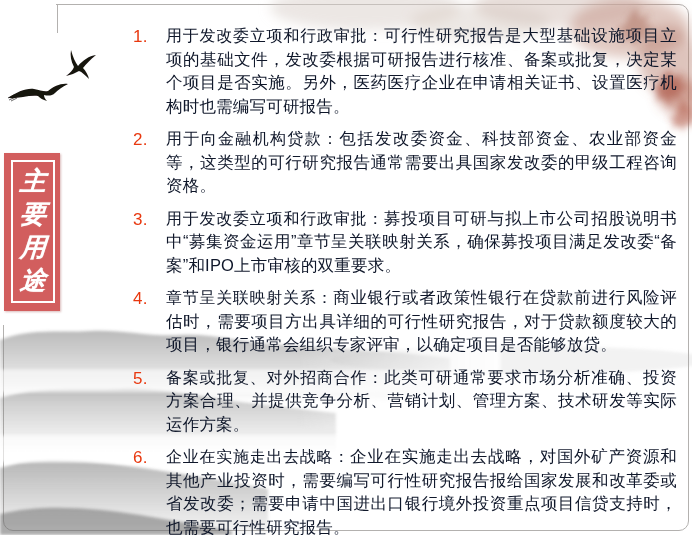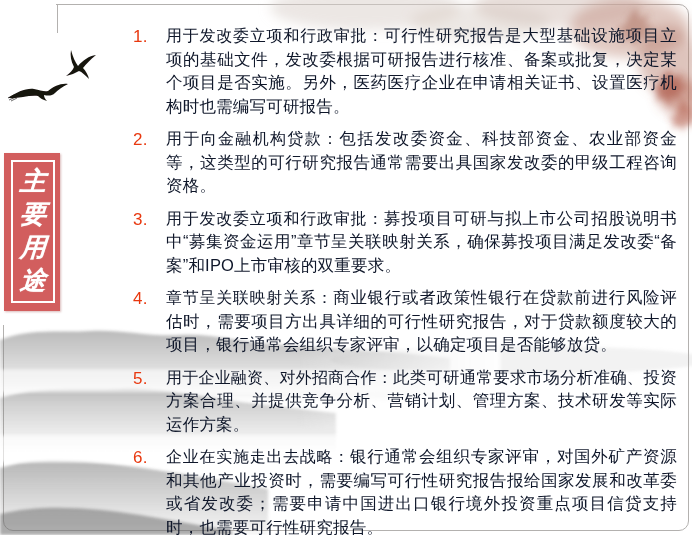--- a/index.html
+++ b/index.html
@@ -162,22 +162,22 @@
       <span class="use-heading">用于发改委立项和行政审批：</span><span class="use-body">募投项目可研与拟上市公司招股说明书中“募集资金运用”章节呈关联映射关系，确保募投项目满足发改委“备案”和IPO上市审核的双重要求。</span>
     </div>
 
     <div class="use-item">
       <span class="use-num">4.</span>
       <span class="use-heading">章节呈关联映射关系：</span><span class="use-body">商业银行或者政策性银行在贷款前进行风险评估时，需要项目方出具详细的可行性研究报告，对于贷款额度较大的项目，银行通常会组织专家评审，以确定项目是否能够放贷。</span>
     </div>
 
     <div class="use-item">
       <span class="use-num">5.</span>
-      <span class="use-heading">用于企业融资、对外招商合作：</span><span class="use-body">此类可研通常要求市场分析准确、投资方案合理、并提供竞争分析、营销计划、管理方案、技术研发等实际运作方案。</span>
+      <span class="use-heading">备案或批复、对外招商合作：</span><span class="use-body">此类可研通常要求市场分析准确、投资方案合理、并提供竞争分析、营销计划、管理方案、技术研发等实际运作方案。</span>
     </div>
 
     <div class="use-item">
       <span class="use-num">6.</span>
-      <span class="use-heading">企业在实施走出去战略：</span><span class="use-body">银行通常会组织专家评审，对国外矿产资源和其他产业投资时，需要编写可行性研究报告报给国家发展和改革委或省发改委；需要申请中国进出口银行境外投资重点项目信贷支持时，也需要可行性研究报告。</span>
+      <span class="use-heading">企业在实施走出去战略：</span><span class="use-body">企业在实施走出去战略，对国外矿产资源和其他产业投资时，需要编写可行性研究报告报给国家发展和改革委或省发改委；需要申请中国进出口银行境外投资重点项目信贷支持时，也需要可行性研究报告。</span>
     </div>
 
   </div>
 </div>
 
 </body></html>

